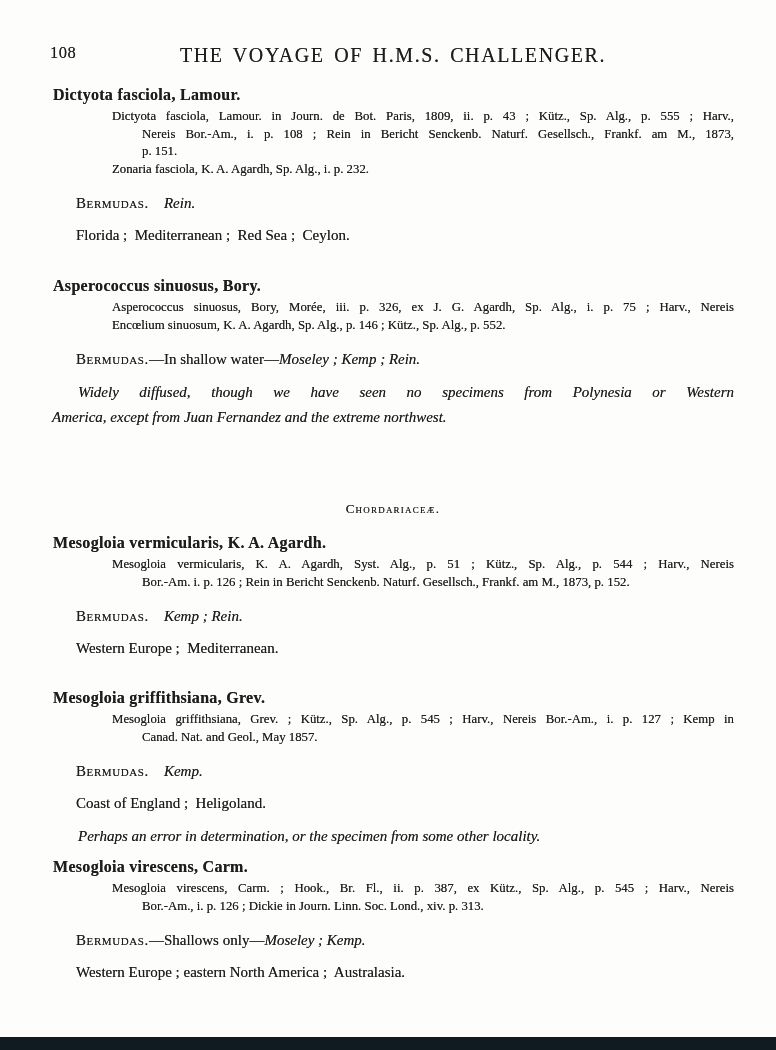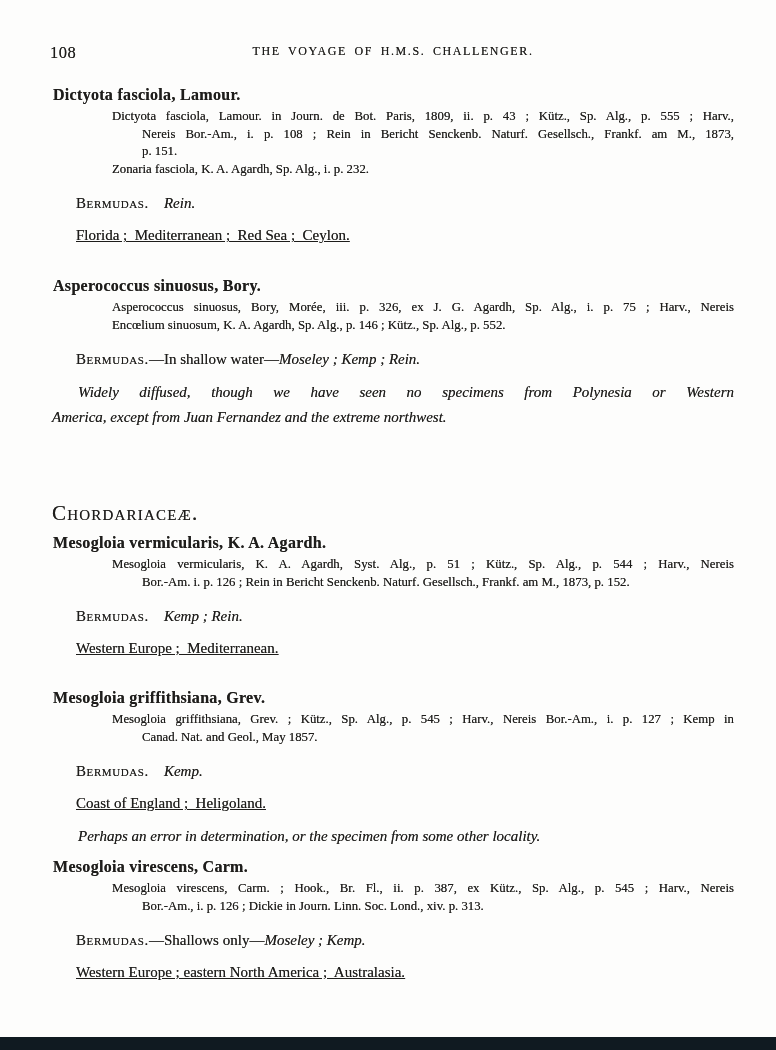--- a/index.html
+++ b/index.html
@@ -9,50 +9,50 @@
     font-family:"Liberation Serif","DejaVu Serif",serif;
     color:#1e1d1b;
   }
   .page {
     position:relative; width:776px; height:1050px;
     background:#fdfdfc;
     text-shadow:0 0 0.55px rgba(25,24,22,0.7);
   }
   .hdr { position:absolute; top:44px; left:52px; right:42px; }
   .pageno { position:absolute; left:-2px; top:-1px; font-size:16.5px; letter-spacing:0.5px; }
-  .rtitle { text-align:center; font-size:12px; letter-spacing:1.6px; word-spacing:3px; }
+  .rtitle { text-align:center; font-size:20px; letter-spacing:1.6px; word-spacing:3px; }
 
   .entry { position:absolute; left:52px; right:42px; }
   .e1 { top:85px; }
   .e2 { top:276px; }
   .e3 { top:533px; }
   .e4 { top:688px; }
   .e5 { top:857px; }
 
   .sp { font-size:16px; font-weight:bold; letter-spacing:0.3px; margin:0 0 4px 1px; line-height:19px; }
 
   .syn { font-size:12.8px; line-height:17.6px; }
   .syn .ln.first { margin-left:60px; }
   .syn .ln.cont  { margin-left:90px; }
   .jl { text-align:justify; text-align-last:justify; }
   .it { }
 
   .record { margin:15px 0 0 24px; font-size:15px; line-height:20px; }
   .record .label { font-variant:small-caps; letter-spacing:0.6px; }
   .record .names { font-style:italic; }
 
-  .dist { margin:12px 0 0 24px; font-size:15px; line-height:20px; white-space:pre-wrap;text-decoration:underline; }
+  .dist { margin:12px 0 0 24px; font-size:15px; line-height:20px; white-space:pre-wrap; }
 
   .note { margin-top:11px; font-size:15px; line-height:25px;font-style:italic; }
   .note .l1 { padding-left:26px; }
 
   .family {
     position:absolute; top:501px; left:52px; right:42px;
-    font-variant:small-caps;
-    font-size:21px; letter-spacing:1.2px;
+    text-align:center; font-variant:small-caps;
+    font-size:13px; letter-spacing:1.2px;
   }
 
   .scanbar {
     position:absolute; left:0; right:0; bottom:0; height:13px;
     background:#101a21;
   }
 </style>
 </head>
 <body>
 

